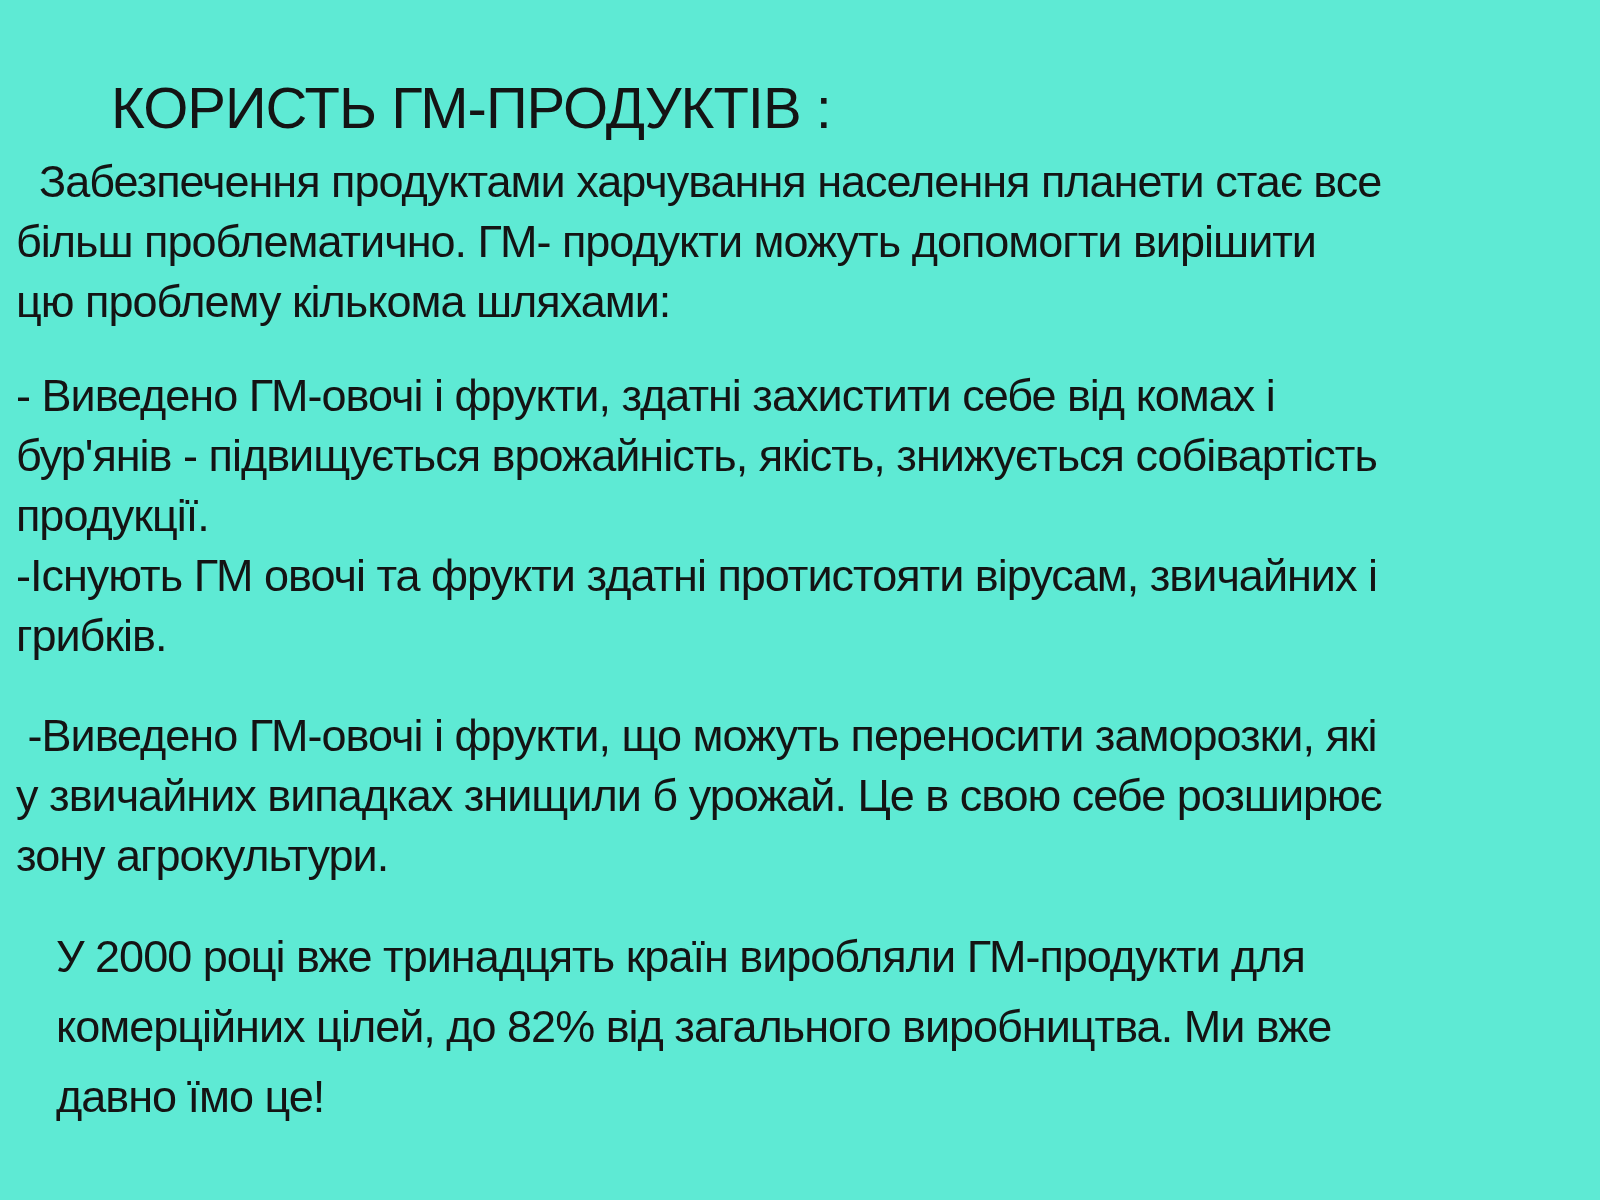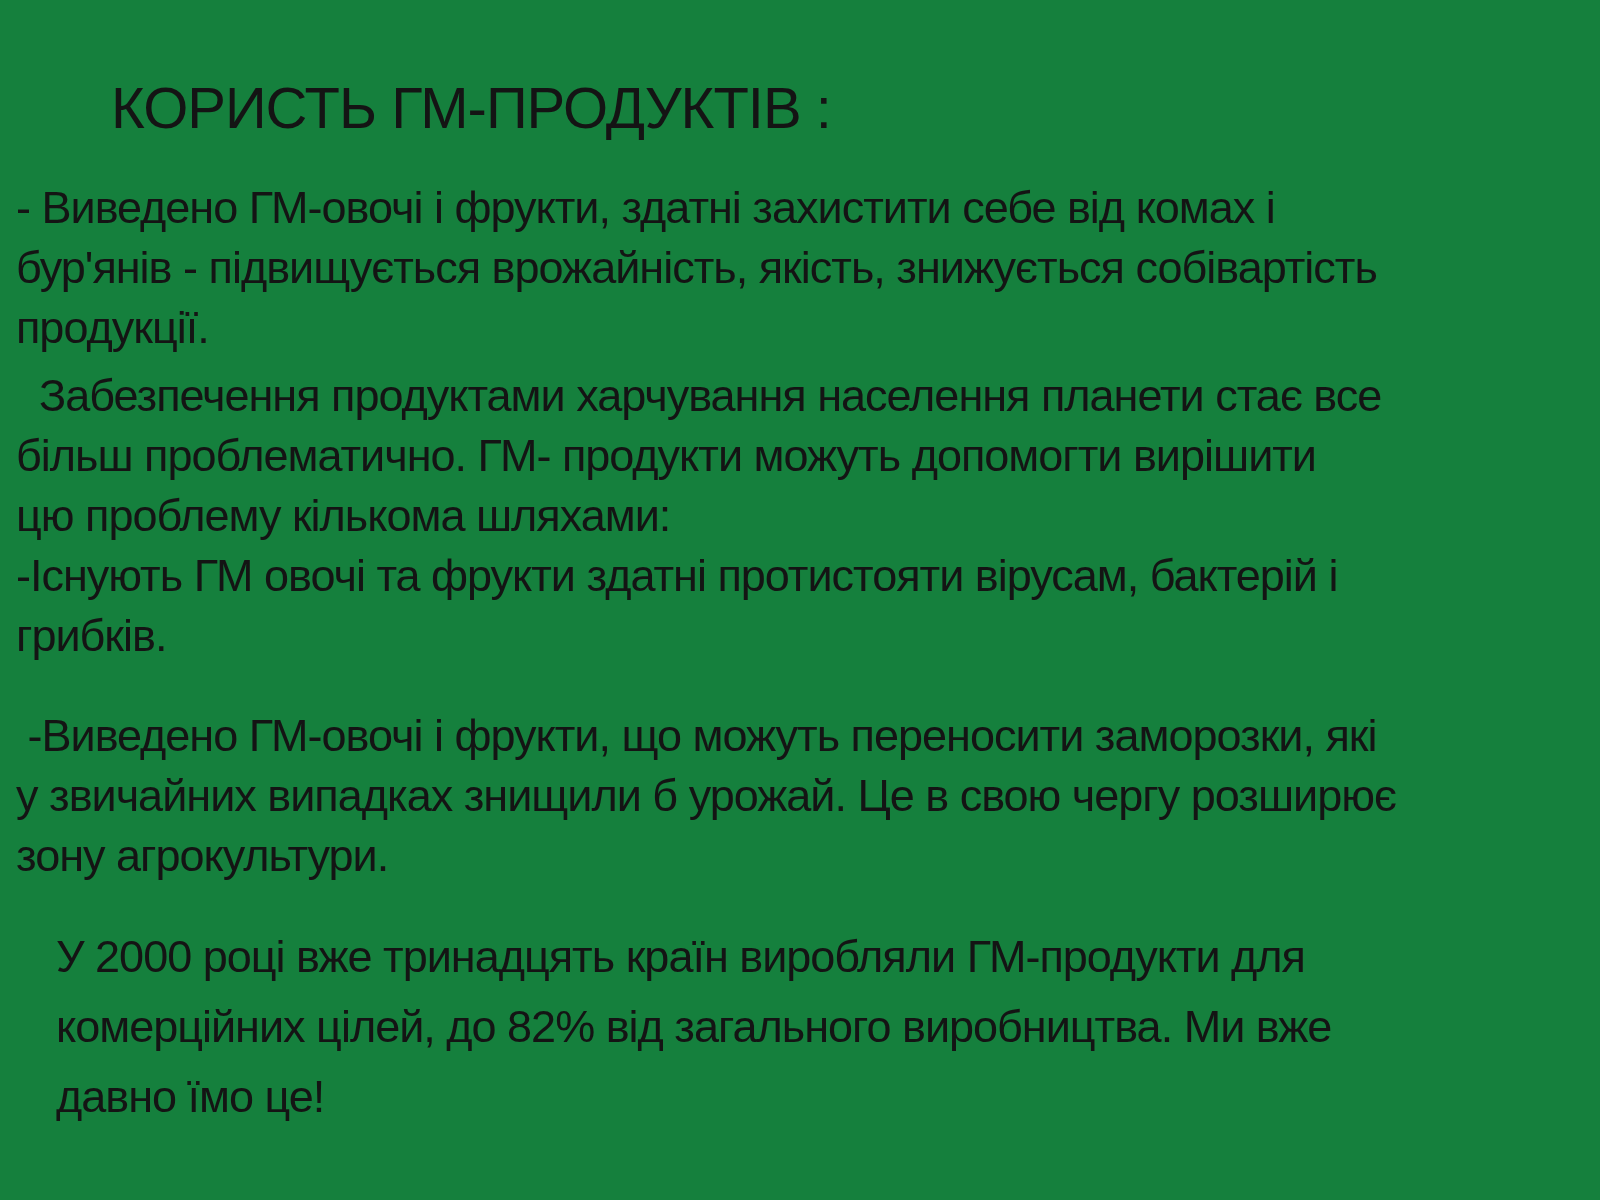--- a/index.html
+++ b/index.html
@@ -4,21 +4,21 @@
   <style>
     * { margin: 0; padding: 0; box-sizing: border-box; }
     html, body { width: 1600px; height: 1200px; }
     body {
       font-family: "Liberation Sans", "DejaVu Sans", sans-serif;
       overflow: hidden;
     }
     .slide {
       width: 1600px;
       height: 1200px;
-      background: #15803d;
+      background: #5eead4;
       color: #141414;
       overflow: hidden;
     }
     .slide-body {
       padding: 0 16px;
     }
     .slide-title {
       margin-top: 72px;
       margin-left: 95px;
       font-size: 58px;
@@ -39,32 +39,32 @@
     .p-bullet3 { margin-top: 40px; }
     .p-final   { margin-top: 36px; margin-left: 40px; line-height: 70px; }
   </style>
 </head>
 <body>
 
 <div class="slide">
   <div class="slide-body">
     <h1 class="slide-title">КОРИСТЬ ГМ-ПРОДУКТІВ :</h1>
 
+    <p class="para p-intro">  Забезпечення продуктами харчування населення планети стає все
+більш проблематично. ГМ- продукти можуть допомогти вирішити
+цю проблему кількома шляхами:</p>
+
     <p class="para p-bullet1">- Виведено ГМ-овочі і фрукти, здатні захистити себе від комах і
 бур'янів - підвищується врожайність, якість, знижується собівартість
 продукції.</p>
 
-    <p class="para p-intro">  Забезпечення продуктами харчування населення планети стає все
-більш проблематично. ГМ- продукти можуть допомогти вирішити
-цю проблему кількома шляхами:</p>
-
-    <p class="para p-bullet2">-Існують ГМ овочі та фрукти здатні протистояти вірусам, бактерій і
+    <p class="para p-bullet2">-Існують ГМ овочі та фрукти здатні протистояти вірусам, звичайних і
 грибків.</p>
 
     <p class="para p-bullet3"> -Виведено ГМ-овочі і фрукти, що можуть переносити заморозки, які
-у звичайних випадках знищили б урожай. Це в свою чергу розширює
+у звичайних випадках знищили б урожай. Це в свою себе розширює
 зону агрокультури.</p>
 
     <p class="para p-final">У 2000 році вже тринадцять країн виробляли ГМ-продукти для
 комерційних цілей, до 82% від загального виробництва. Ми вже
 давно їмо це!</p>
   </div>
 </div>
 
 </body></html>

